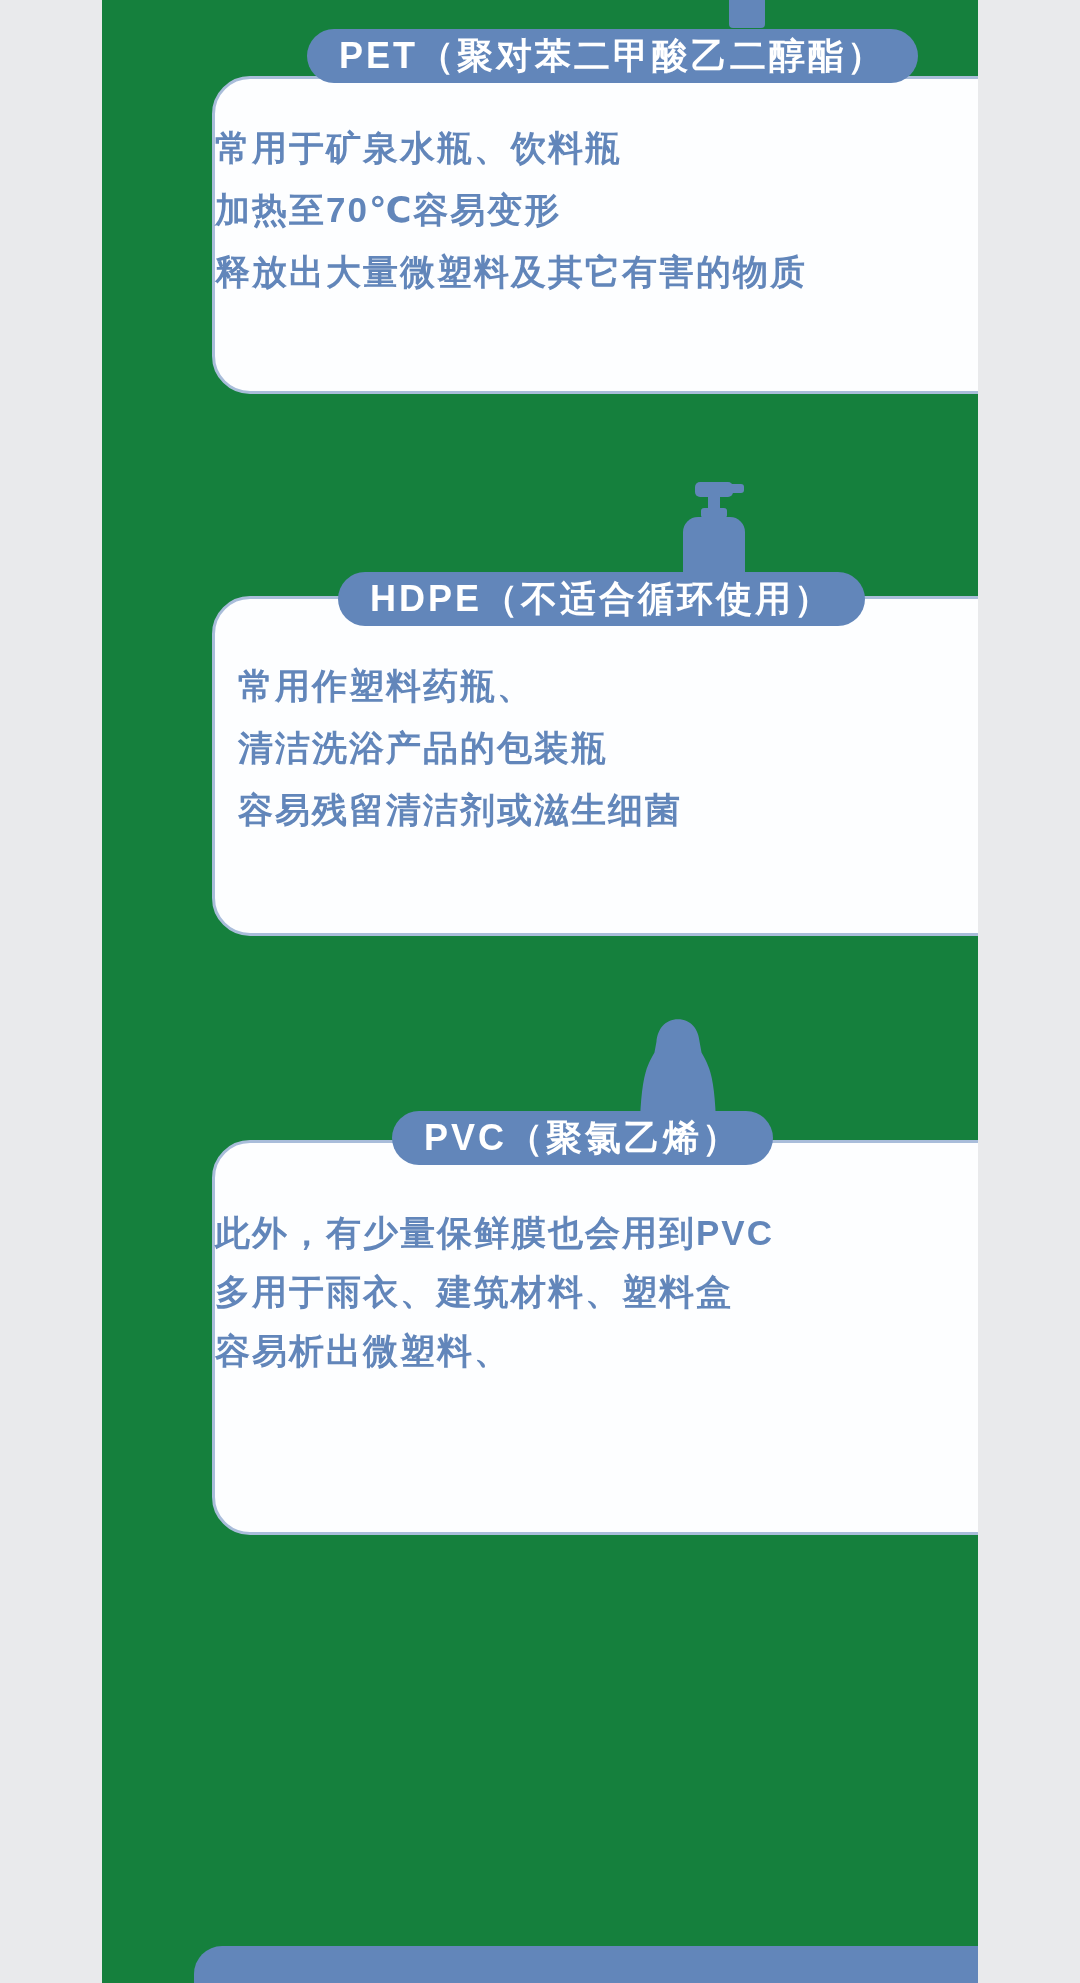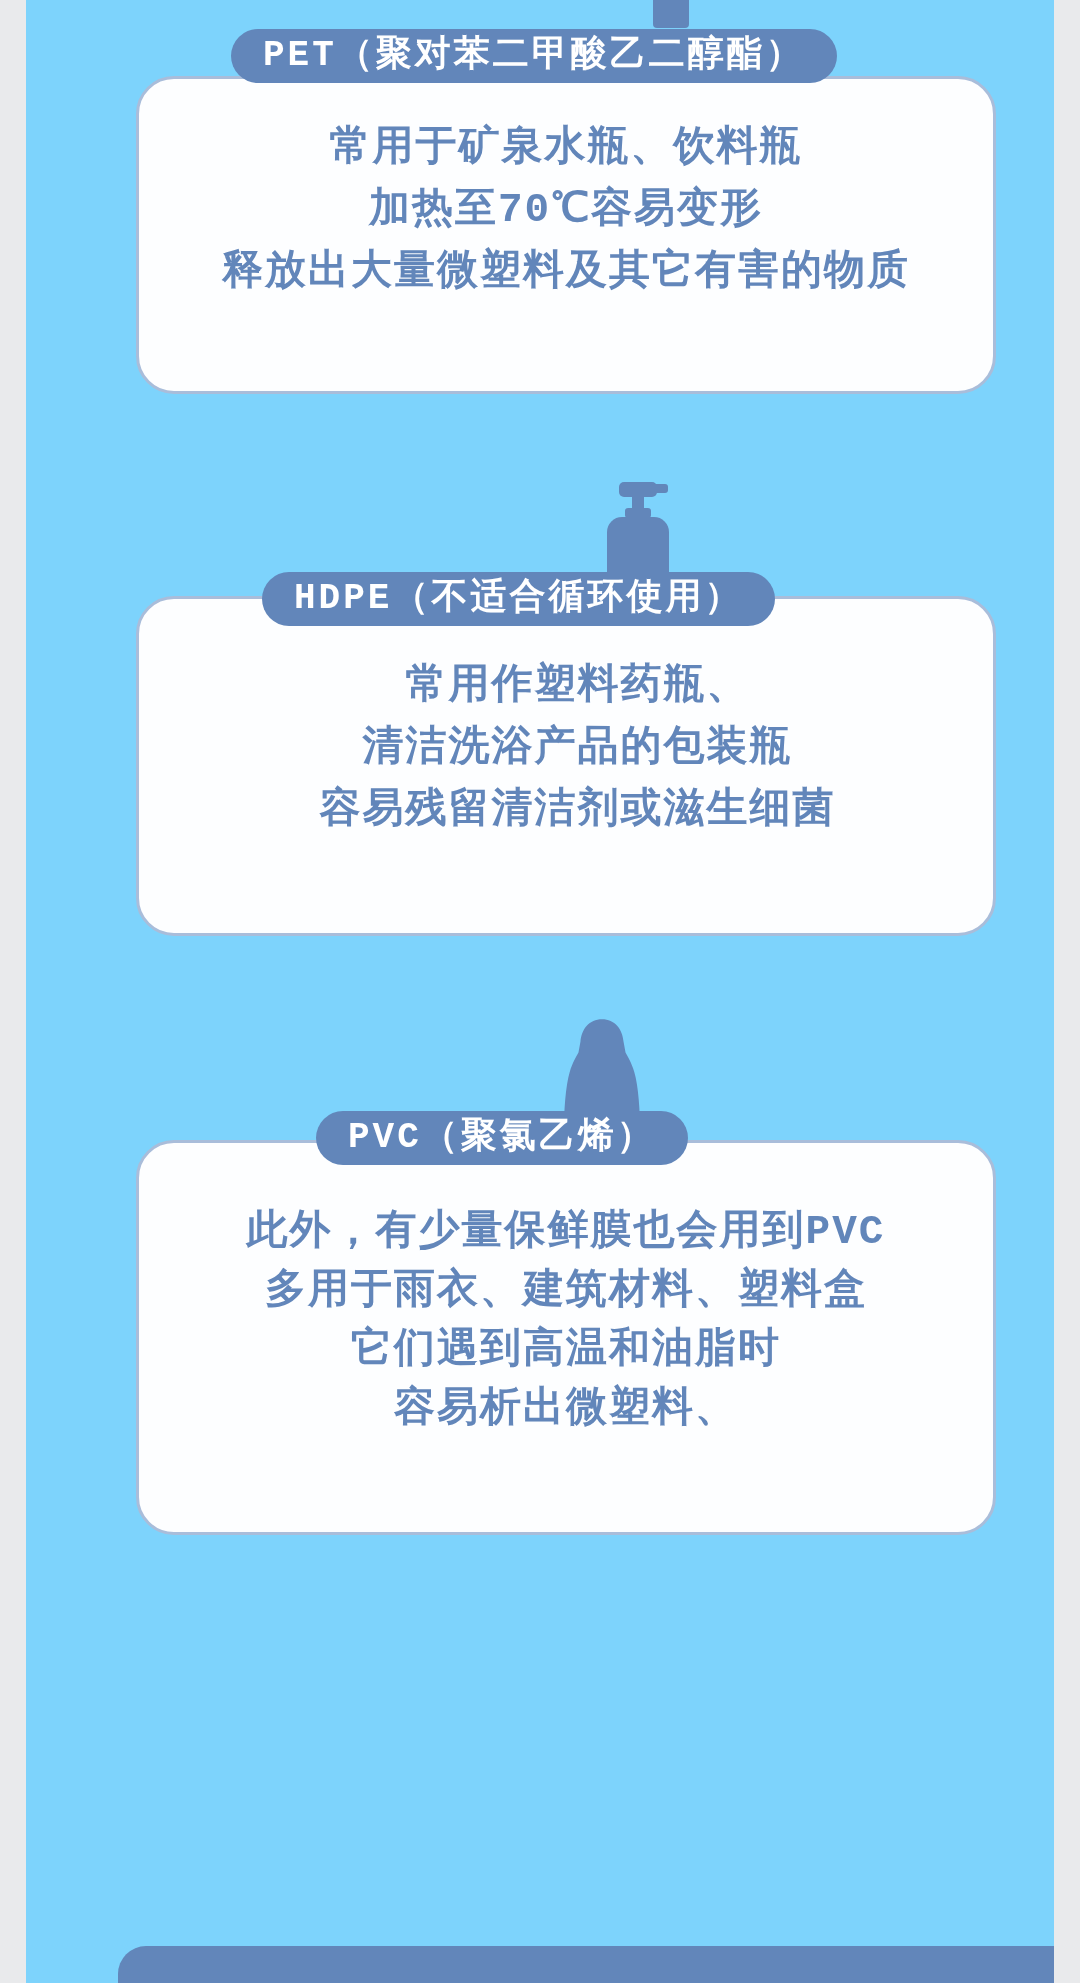--- a/index.html
+++ b/index.html
@@ -1,25 +1,24 @@
 <!DOCTYPE html>
 <html><head>
 <meta charset="utf-8">
 <style>
   * { margin:0; padding:0; box-sizing:border-box; }
   html,body { background:#e9eaec; }
   body { font-family:"Liberation Sans","DejaVu Sans",sans-serif; }
 
   .canvas{
     position:relative;
-    width:1028px;height:1983px;
-    background:#7dd3fc;
+    width:876px;height:1983px;
+    background:#15803d;
     overflow:hidden;
     margin:0 auto;
-    font-family:Liberation Mono, monospace;
   }
 
   .card{
     position:absolute;
     left:110px;width:860px;
     background:#fdfeff;
     border:3px solid #a9bdda;
     border-radius:38px;
     z-index:2;
   }
@@ -38,23 +37,22 @@
     font-weight:bold;
     letter-spacing:3px;
     white-space:nowrap;
     z-index:4;
   }
   .pill-pet { left:92px;  top:-50px; }
   .pill-hdpe{ left:123px; top:-27px; }
   .pill-pvc { left:177px; top:-32px; }
 
   .lines{
-    text-align:center;
     color:#6286ba;
-    font-size:41px;
+    font-size:35px;
     font-weight:600;
     letter-spacing:2px;
   }
   .lines-pet { padding-top:38px; line-height:62px; }
   .lines-hdpe{ padding-top:56px; line-height:62px;padding-left:23px; }
   .lines-pvc { padding-top:60px; line-height:59px; }
   .line{ display:block; }
 
   .icon{ position:absolute; z-index:1; }
   .icon svg{ display:block; }
@@ -117,20 +115,19 @@
     </svg>
   </div>
 
   <section class="card card-pvc">
     <div class="pill pill-pvc">
       <span>PVC（聚氯乙烯）</span>
     </div>
     <div class="lines lines-pvc">
       <span class="line">此外，有少量保鲜膜也会用到PVC</span>
       <span class="line">多用于雨衣、建筑材料、塑料盒</span>
-      <span class="line">它们遇到高温和油脂时</span>
       <span class="line">容易析出微塑料、</span>
     </div>
   </section>
 
   <div class="next-band"></div>
 
 </div>
 
 </body></html>

